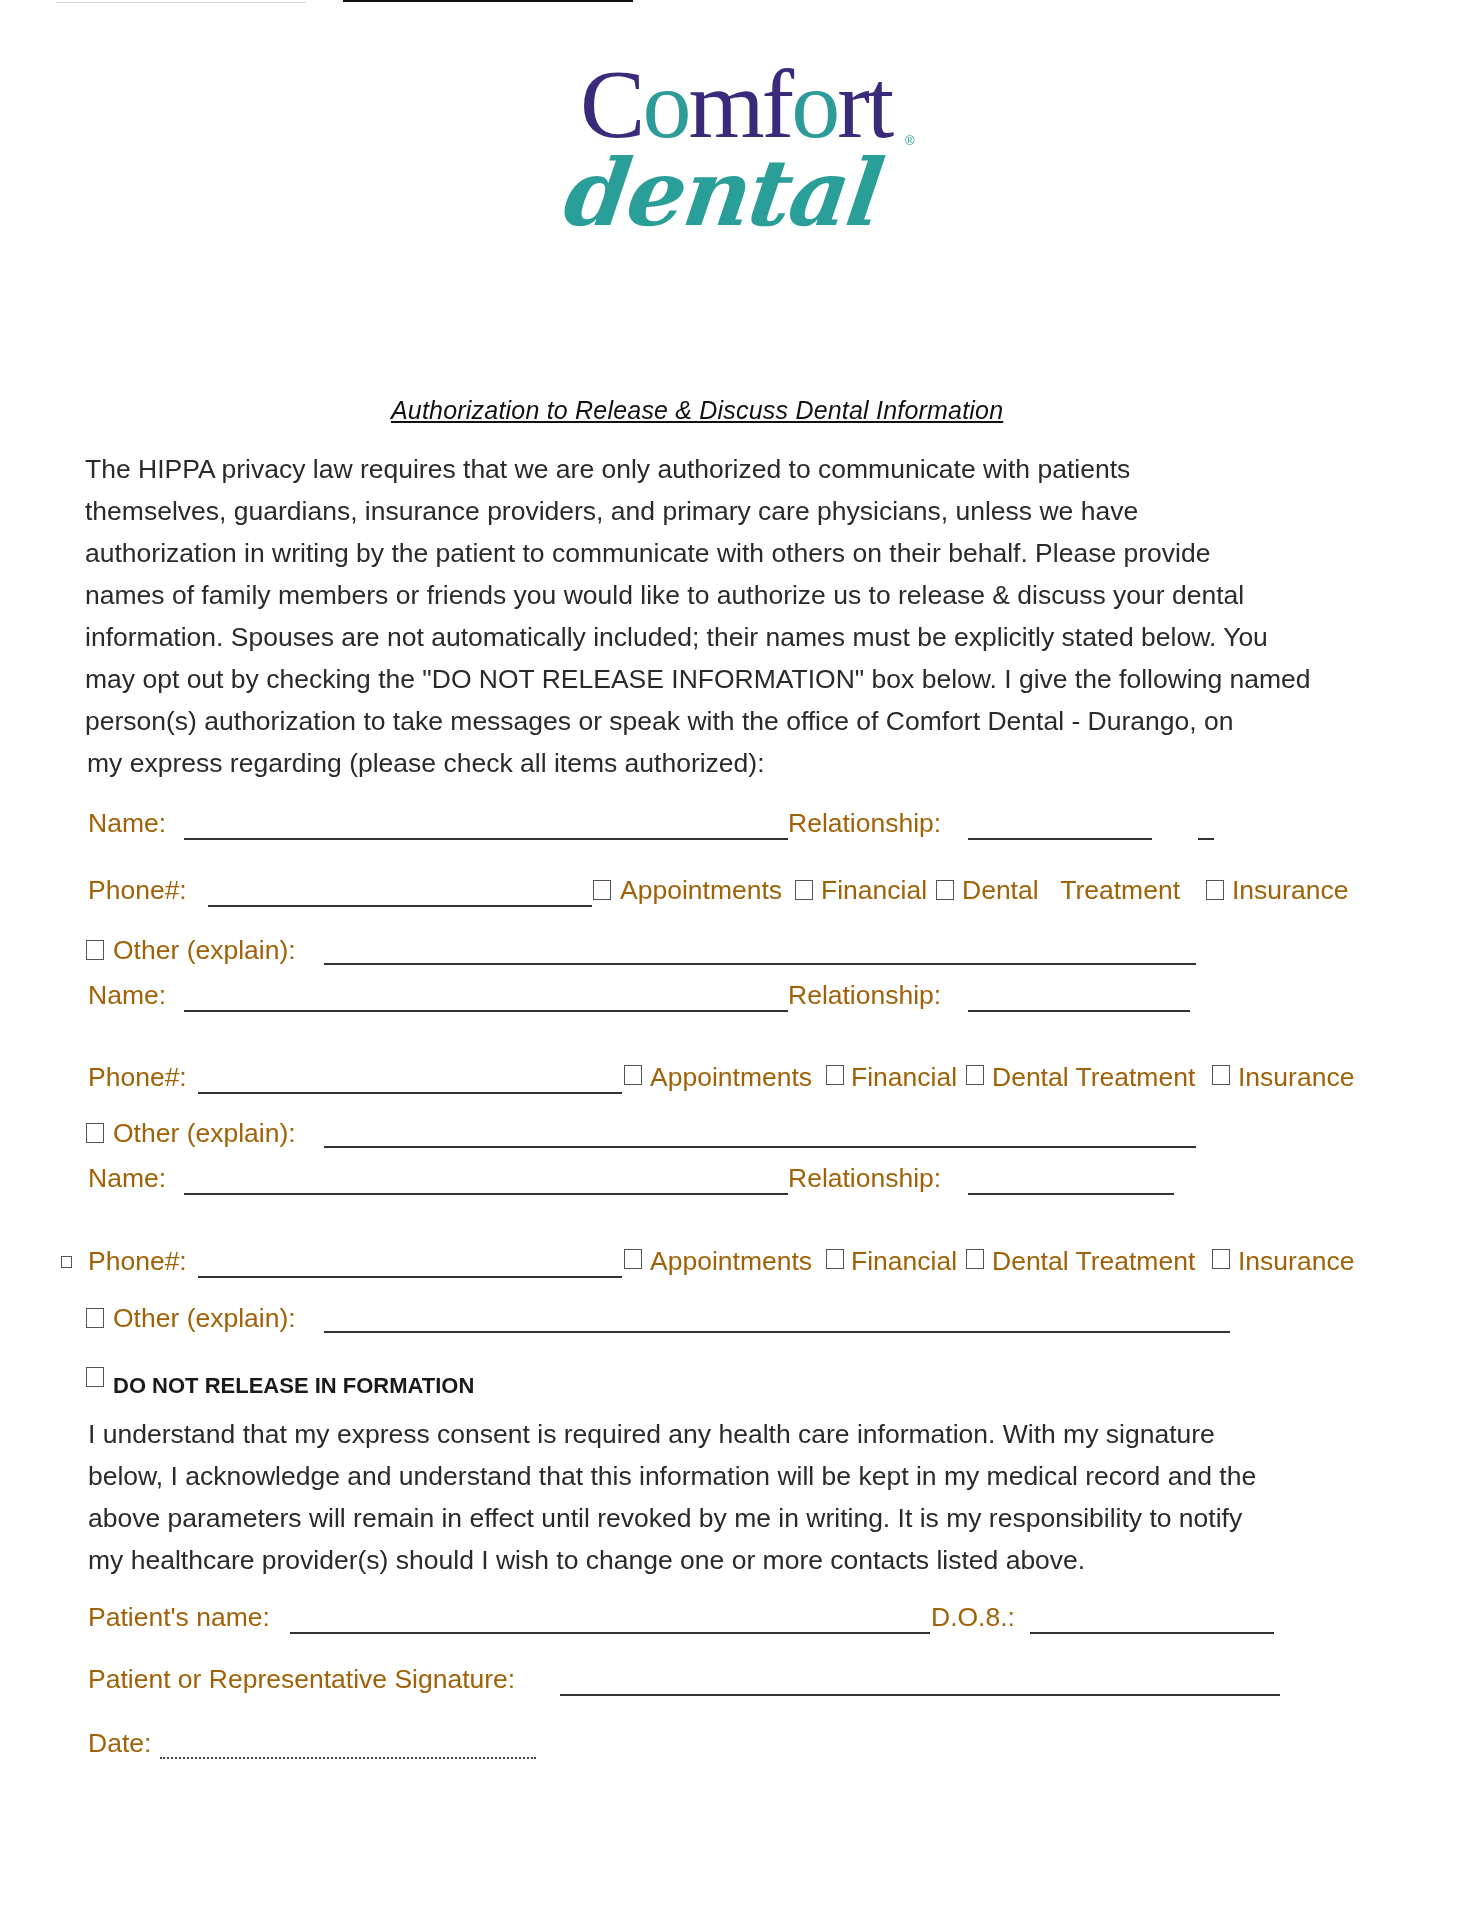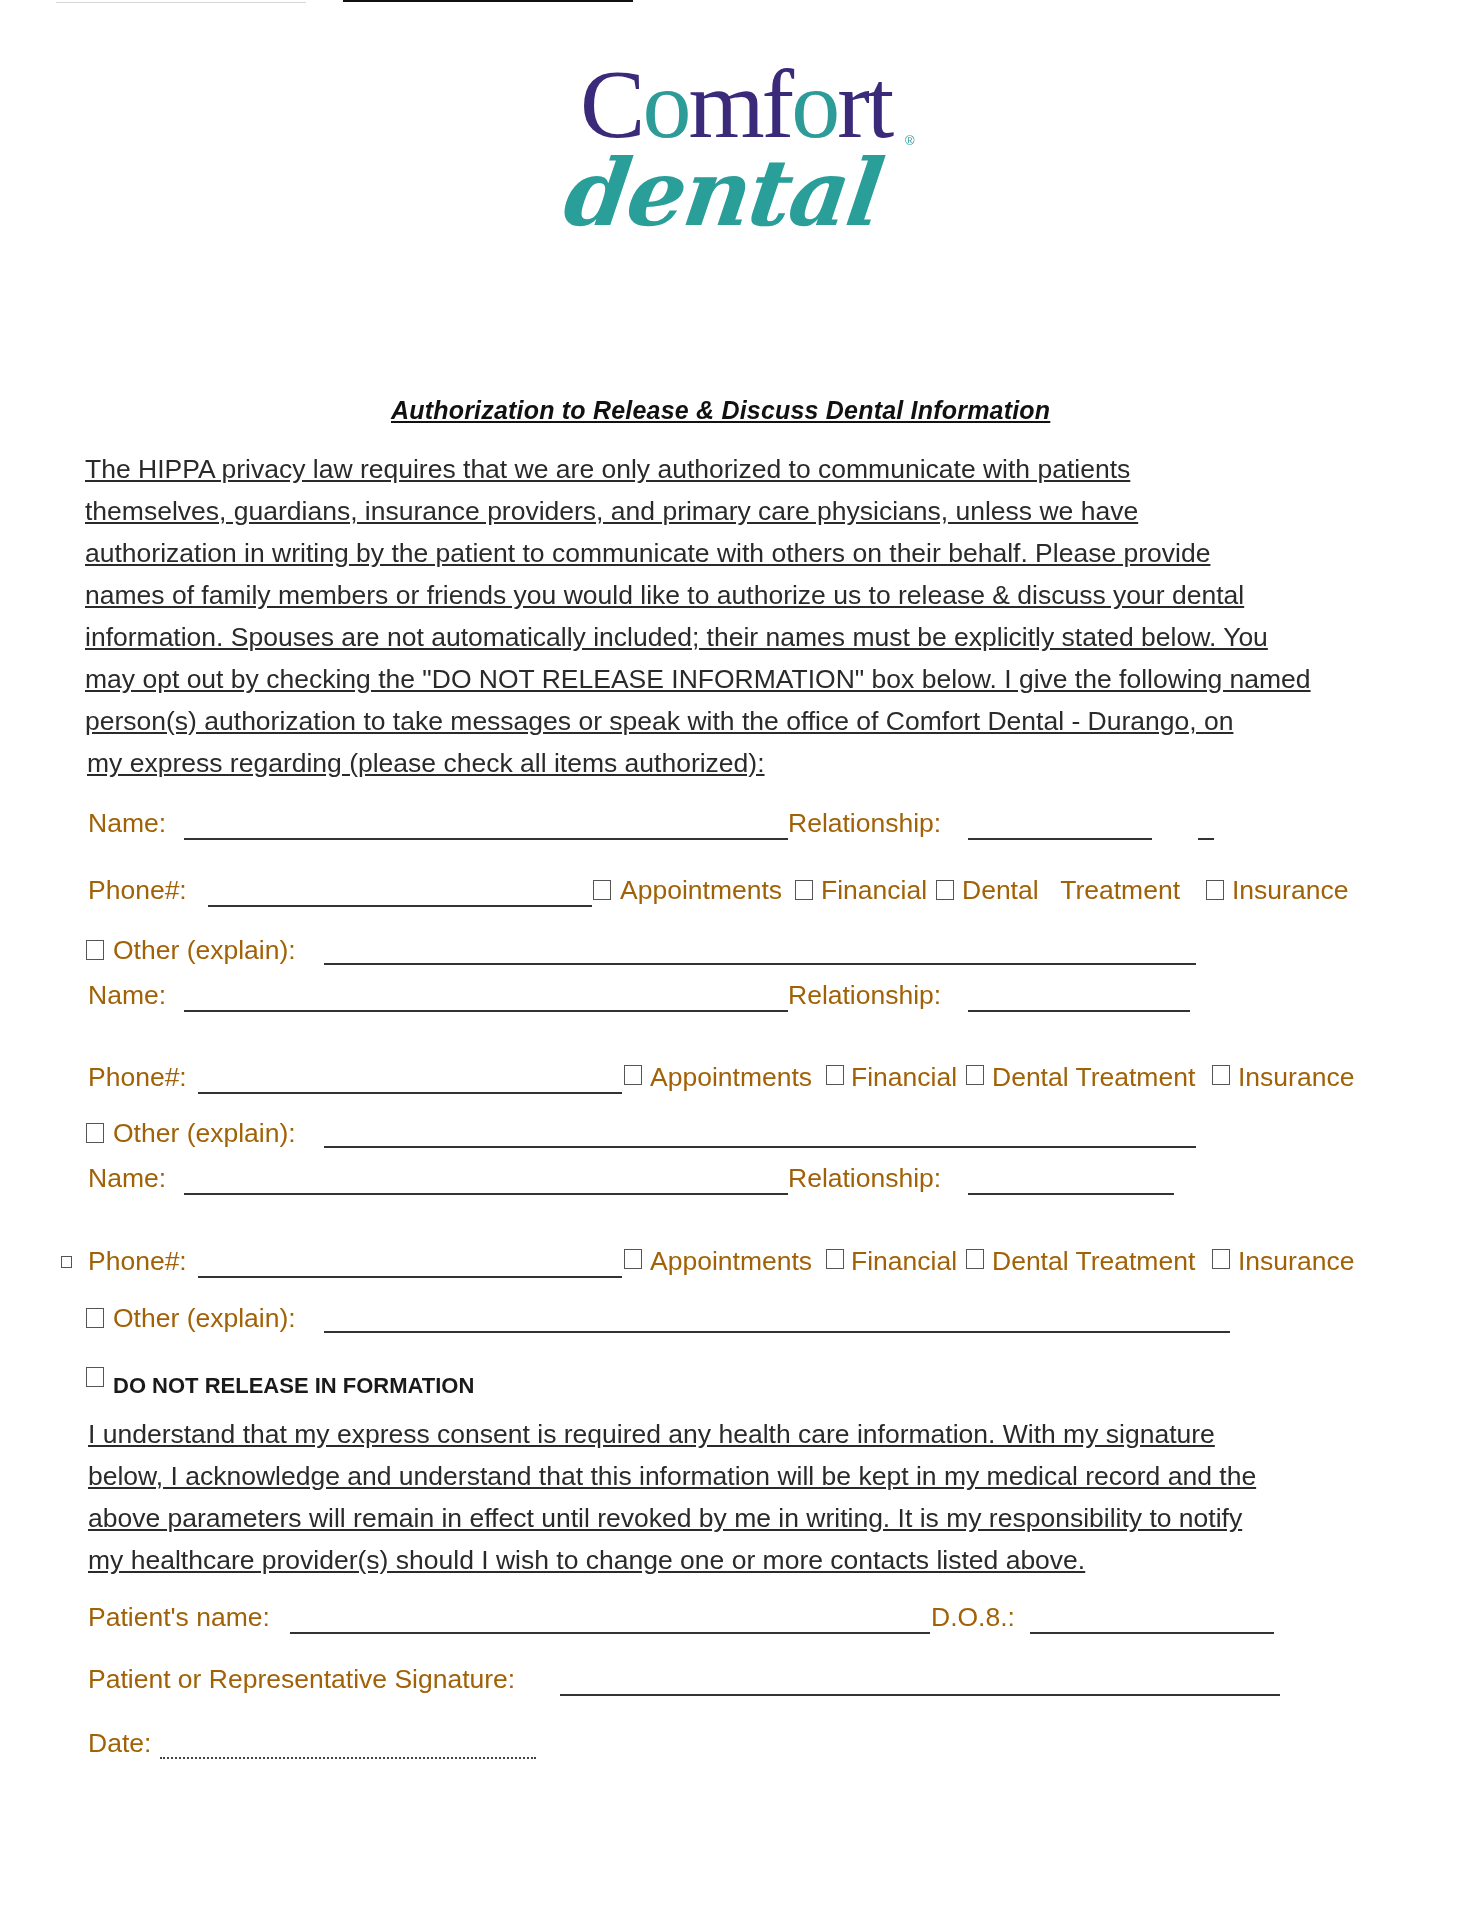--- a/index.html
+++ b/index.html
@@ -11,25 +11,25 @@
   
   .logo { position:absolute; left:560px; top:55px; width:380px; height:200px; }
   .logo-comfort { position:absolute; left:20px; top:0; font-family:"Liberation Serif", serif;
                   font-size:98px; color:#3b2a7a; letter-spacing:-3px; line-height:1; }
   .logo-comfort .heart { color:#2d9c98; }
   .logo-dental { position:absolute; left:6px; top:92px; font-family:"DejaVu Serif", serif;
                  font-style:italic; font-weight:bold; font-size:92px; color:#2a9e99;
                  letter-spacing:-2px; line-height:1; transform:skewX(-8deg); }
   .logo-reg { position:absolute; left:345px; top:78px; font-size:13px; color:#2a9e99; }
 
-  .title { position:absolute; left:391px; top:396px; font-size:25px; font-weight:bold;
+  .title { position:absolute; left:391px; top:396px; font-size:25px; font-weight:normal;
            font-style:italic; text-decoration:underline; color:#111; letter-spacing:0.2px; }
 
   .para { position:absolute; font-size:26.5px; line-height:42px; color:#2a2a2a; }
-  .para .ln { display:block; white-space:nowrap;text-decoration:underline; }
+  .para .ln { display:block; white-space:nowrap; }
 
   .row { position:absolute; font-size:26.5px; color:#a16207; white-space:nowrap; height:34px; }
   .lbl { position:absolute; top:0; white-space:nowrap; }
   .uline { position:absolute; height:0; border-bottom:2px solid #333; }
   .uline.dot { border-bottom:2px dotted #444; }
   .cb { position:absolute; width:18px; height:20px; border:1.5px solid #555; box-sizing:border-box; background:#fff; }
   .cb.sm { width:11px; height:12px; border-width:1.2px; }
   .dnr { position:absolute; font-size:22px; font-weight:bold; color:#1a1a1a; white-space:nowrap; }
 </style>
 </head>

